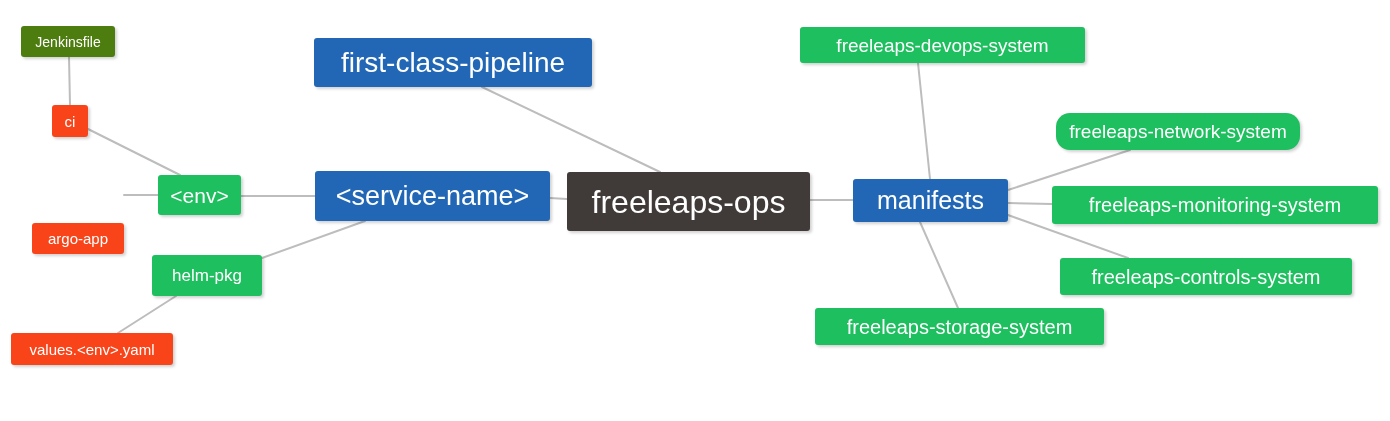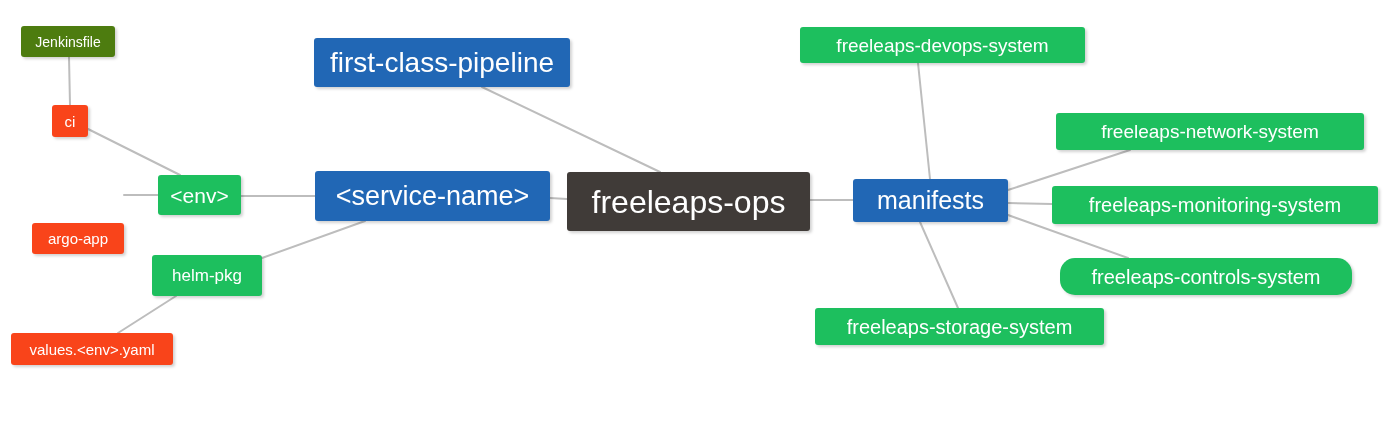--- a/index.html
+++ b/index.html
@@ -48,41 +48,41 @@
       </div>
       <div class="node n-green" style="left: 158px; top: 175px; width: 83px; height: 40px; font-size: 21px;">
         <span>&lt;env&gt;</span>
       </div>
       <div class="node n-green" style="left: 152px; top: 255px; width: 110px; height: 41px; font-size: 17px;">
         <span>helm-pkg</span>
       </div>
       <div class="node n-red" style="left: 11px; top: 333px; width: 162px; height: 32px; font-size: 15px; justify-content: center;">
         <span>values.&lt;env&gt;.yaml</span>
       </div>
-      <div class="node n-blue" style="left: 314px; top: 38px; width: 256px; height: 49px; font-size: 28px;">
+      <div class="node n-blue" style="left: 314px; top: 38px; width: 278px; height: 49px; font-size: 28px;">
         <span>first-class-pipeline</span>
       </div>
       <div class="node n-blue" style="left: 315px; top: 171px; width: 235px; height: 50px; font-size: 27px;">
         <span>&lt;service-name&gt;</span>
       </div>
       <div class="node n-root" style="left: 567px; top: 172px; width: 243px; height: 59px; font-size: 32px;">
         <span>freeleaps-ops</span>
       </div>
       <div class="node n-blue" style="left: 853px; top: 179px; width: 155px; height: 43px; font-size: 25px;">
         <span>manifests</span>
       </div>
       <div class="node n-green" style="left: 800px; top: 27px; width: 285px; height: 36px; font-size: 19px;">
         <span>freeleaps-devops-system</span>
       </div>
-      <div class="node n-green" style="left: 1056px; top: 113px; width: 308px; height: 37px; font-size: 19px;">
+      <div class="node n-green" style="left: 1056px; top: 113px; width: 244px; height: 37px; font-size: 19px; border-radius: 14px;">
         <span>freeleaps-network-system</span>
       </div>
       <div class="node n-green" style="left: 1052px; top: 186px; width: 326px; height: 38px; font-size: 20px;">
         <span>freeleaps-monitoring-system</span>
       </div>
-      <div class="node n-green" style="left: 1060px; top: 258px; width: 292px; height: 37px; font-size: 20px; border-radius: 15px;">
+      <div class="node n-green" style="left: 1060px; top: 258px; width: 292px; height: 37px; font-size: 20px;">
         <span>freeleaps-controls-system</span>
       </div>
       <div class="node n-green" style="left: 815px; top: 308px; width: 289px; height: 37px; font-size: 20px;">
         <span>freeleaps-storage-system</span>
       </div>
     </div>
 </div>
 
 </body></html>

